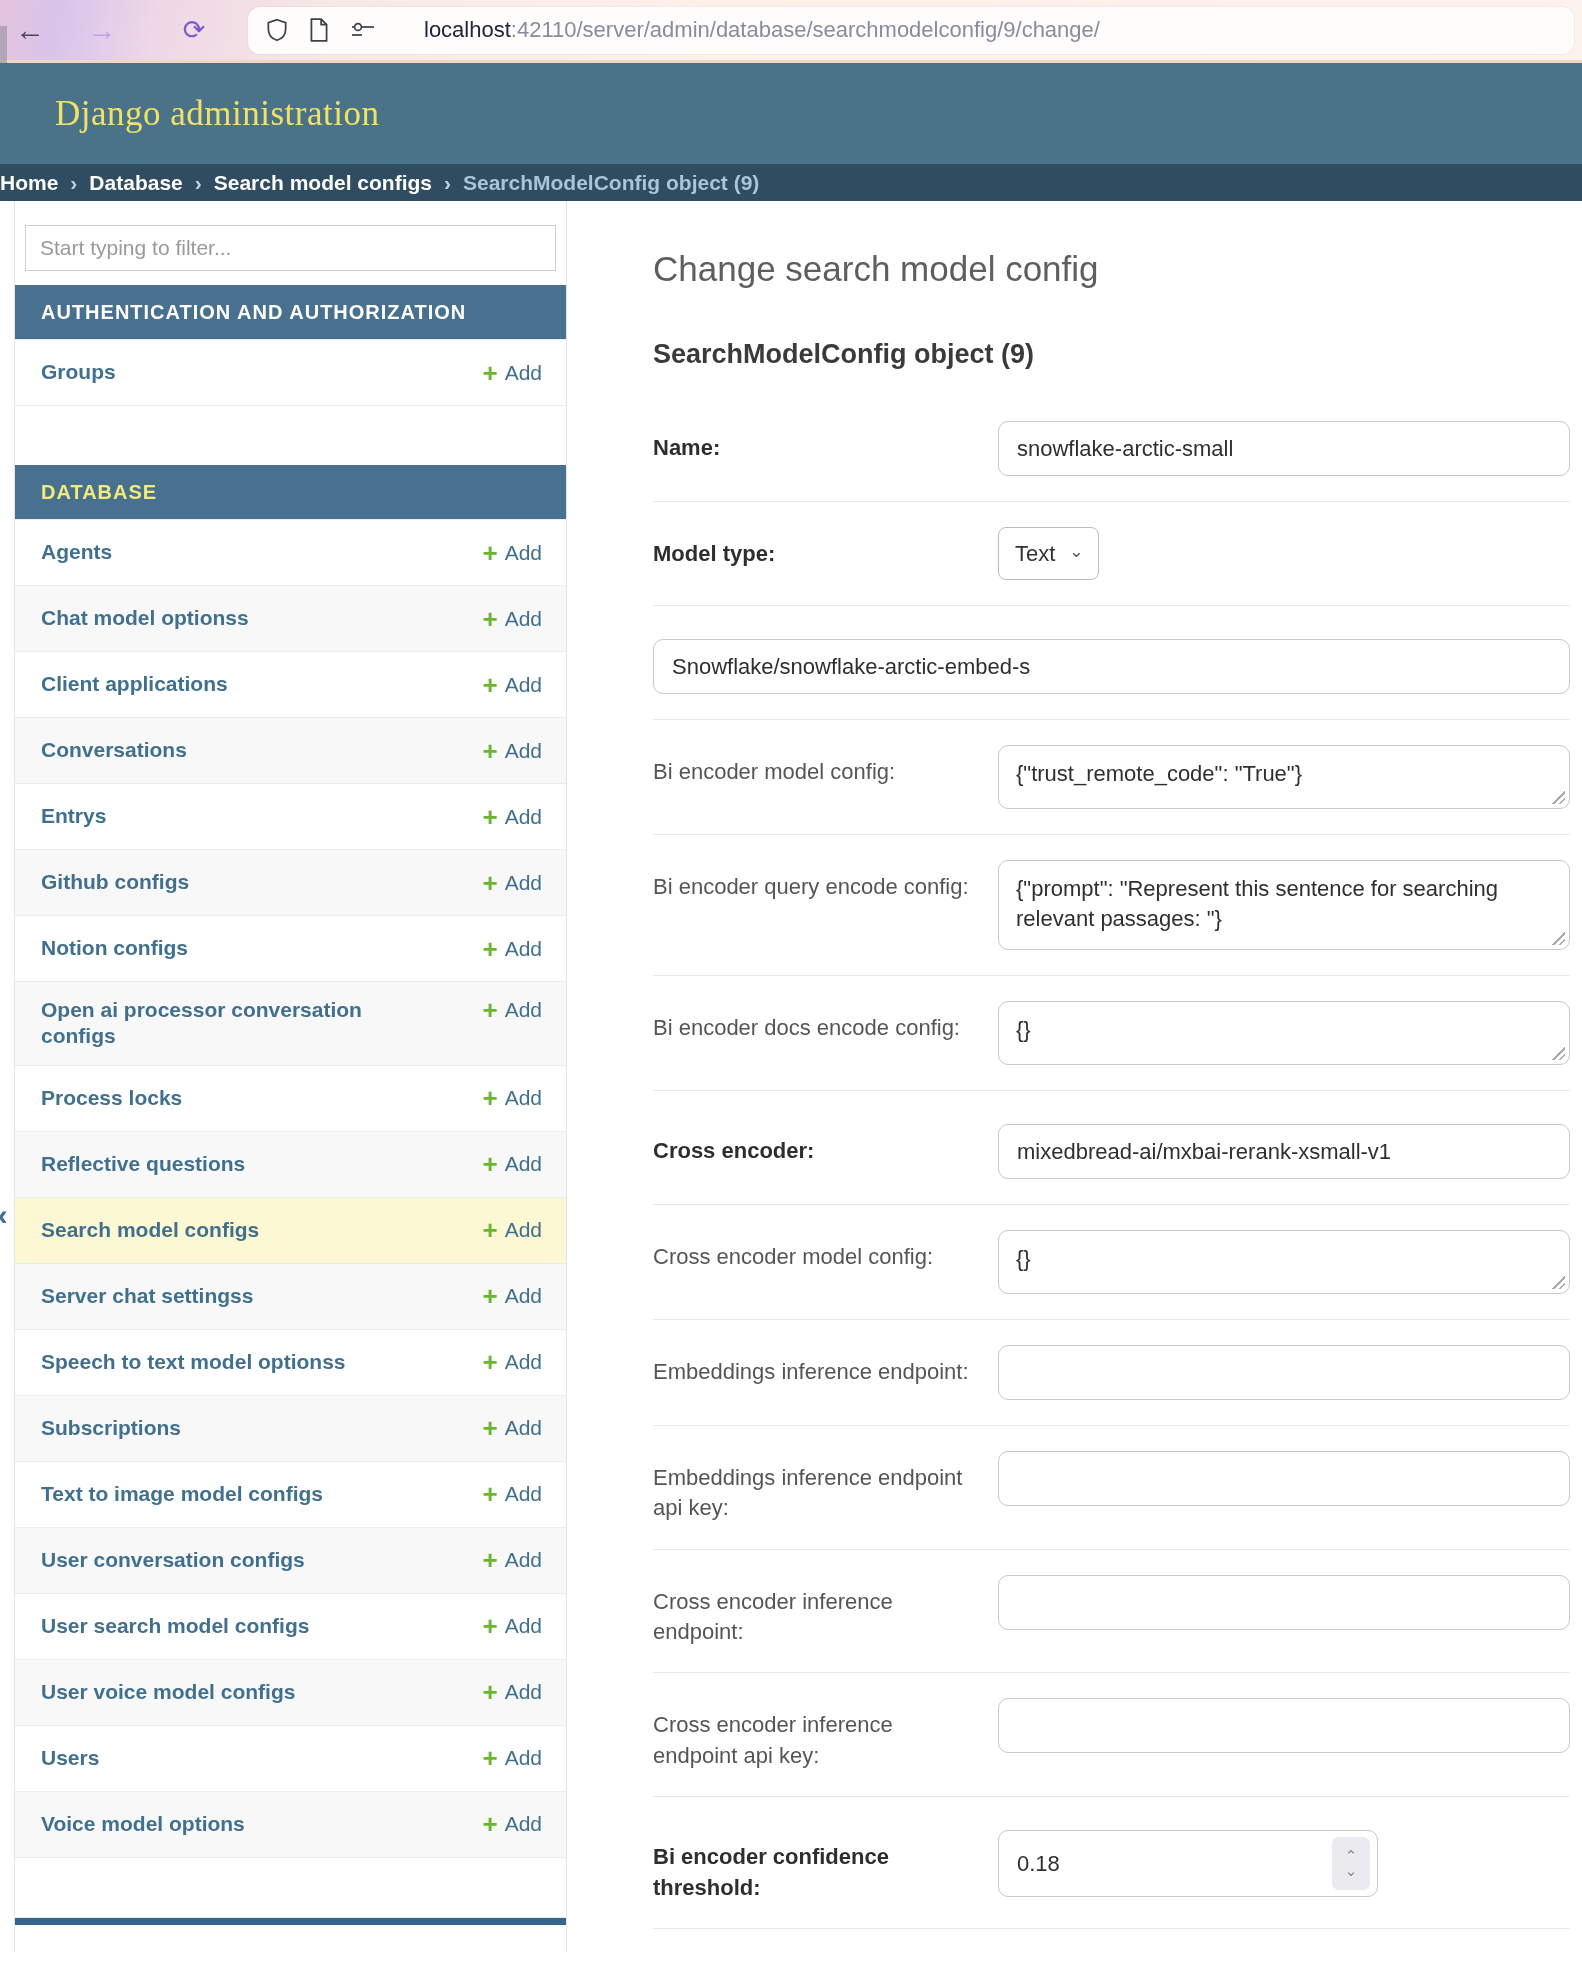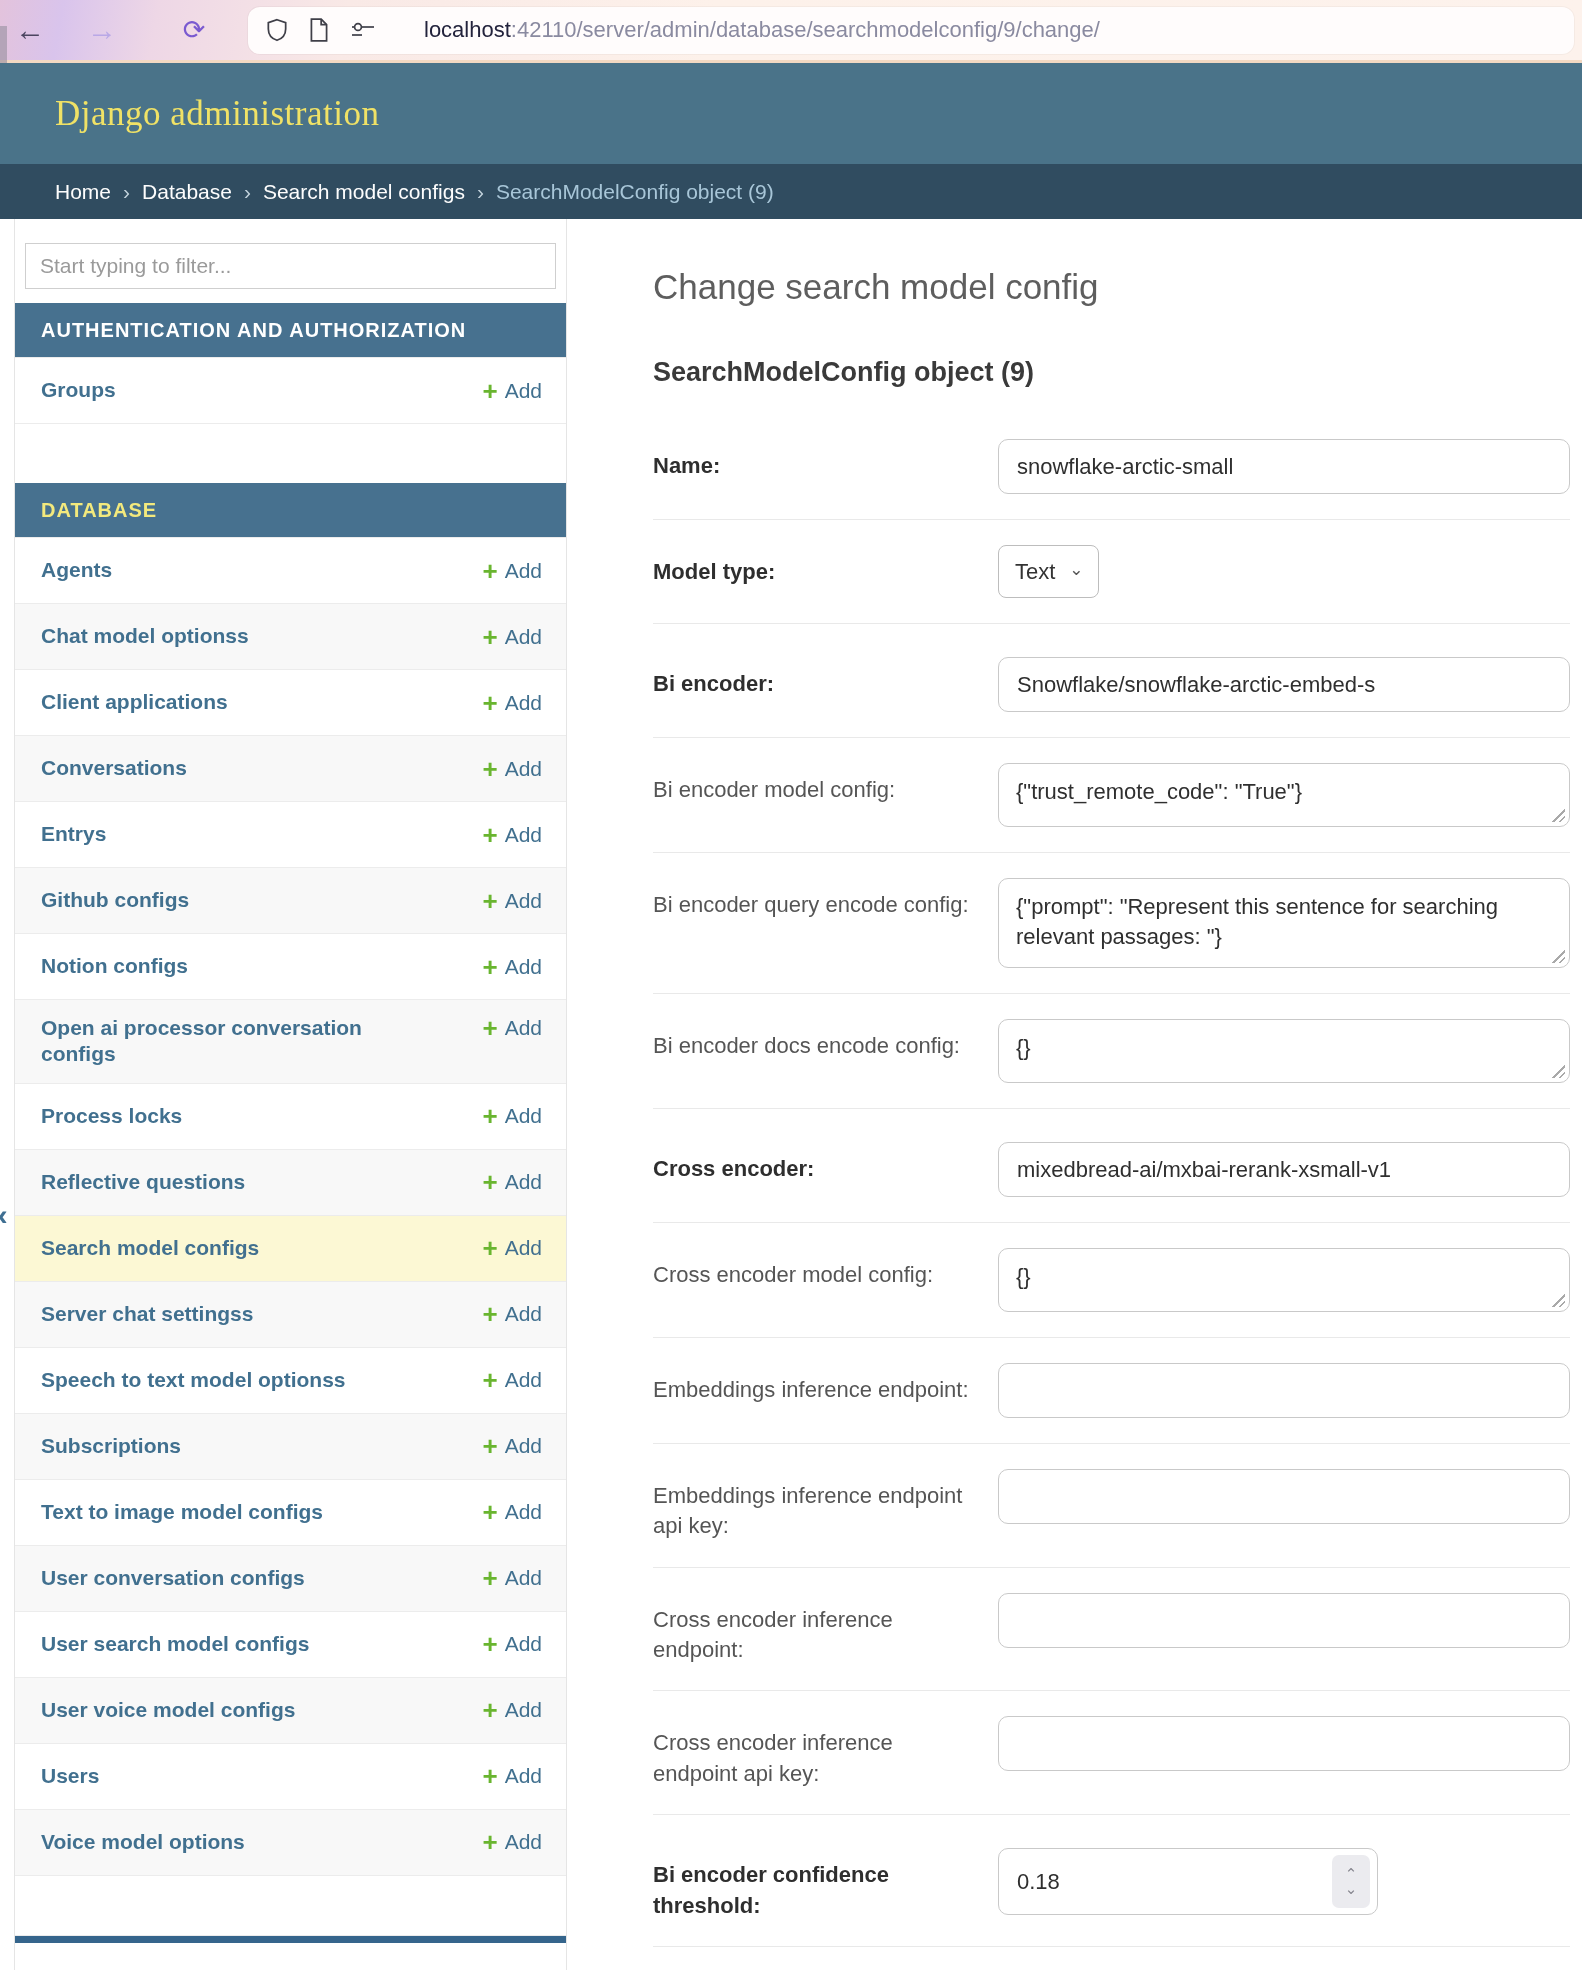--- a/index.html
+++ b/index.html
@@ -18,22 +18,22 @@
   .url-pill { flex:1; height:47px; margin:0 8px 0 32px; background:#fffcfc; border-radius:12px;
     display:flex; align-items:center; box-shadow:0 0 0 1px rgba(0,0,0,0.03); padding-left:16px; }
   .url-icon { margin-right:18px; flex:0 0 auto; display:flex; }
   .url-text { font-size:22px; color:#8a8aa0; white-space:nowrap;margin-left:28px; }
   .url-text b { color:#23233c; font-weight:400; }
 
   
   .dj-header { height:101px; background:#4a7389; display:flex; align-items:center; }
   .dj-title { color:#f0e266; font-size:35px; font-weight:400; margin-left:55px; letter-spacing:.5px;font-family:Liberation Serif, serif; }
 
-  .breadcrumb { height:55px; background:#304c60; display:flex; align-items:center; padding-left:55px;
-    font-size:21px; color:#e8eef2; }
+  .breadcrumb { height:37px; background:#304c60; display:flex; align-items:center; 
+    font-size:21px; color:#e8eef2;font-weight:bold; }
   .breadcrumb a { color:#fdfdfd; text-decoration:none; }
   .crumb-sep { color:#c2d2dc; margin:0 12px; }
   .crumb-current { color:#a8c6d8; }
 
   
   .content { display:flex; height:1751px;justify-content:flex-end; }
   .sidebar { width:553px; margin-left:14px; border-left:1px solid #e5e5e5; border-right:1px solid #e5e5e5;
     background:#fff; flex:0 0 auto; position:relative; }
   .main { flex:1; padding:40px 12px 0 86px; }
 
@@ -238,21 +238,20 @@
           <div class="f-field"><input class="text-input" value="snowflake-arctic-small" style=""></div>
         </div>
         <div class="form-row">
           <div class="f-label bold">Model type:</div>
           <div class="f-field"><div class="select-box">
               <span>Text</span>
               <span class="select-chevron">⌄</span>
             </div></div>
         </div>
         <div class="form-row group-start">
-          <div class="f-label bold">Bi encoder:</div>
           <div class="f-field"><input class="text-input" value="Snowflake/snowflake-arctic-embed-s" style=""></div>
         </div>
         <div class="form-row">
           <div class="f-label">Bi encoder model config:</div>
           <div class="f-field">
             <div class="area">{"trust_remote_code": "True"}<div class="grip"></div></div>
           </div>
         </div>
         <div class="form-row">
           <div class="f-label">Bi encoder query encode config:</div>

